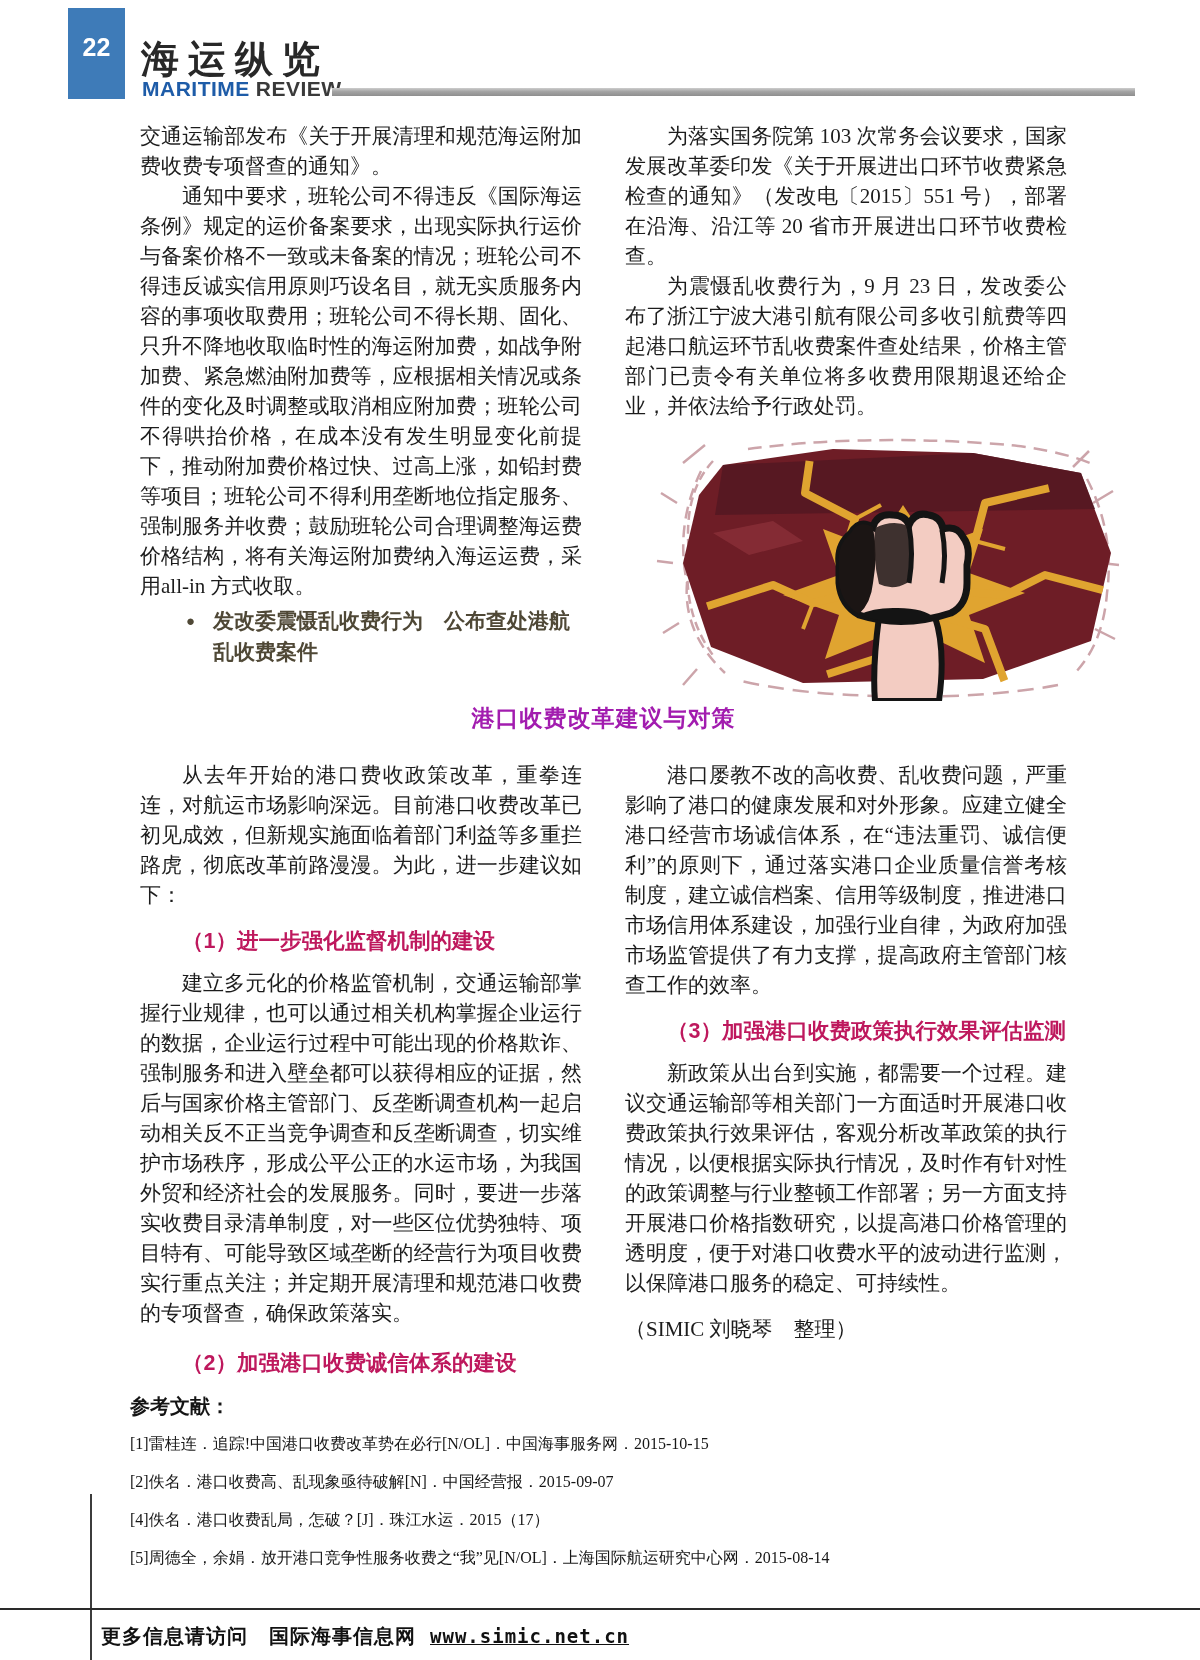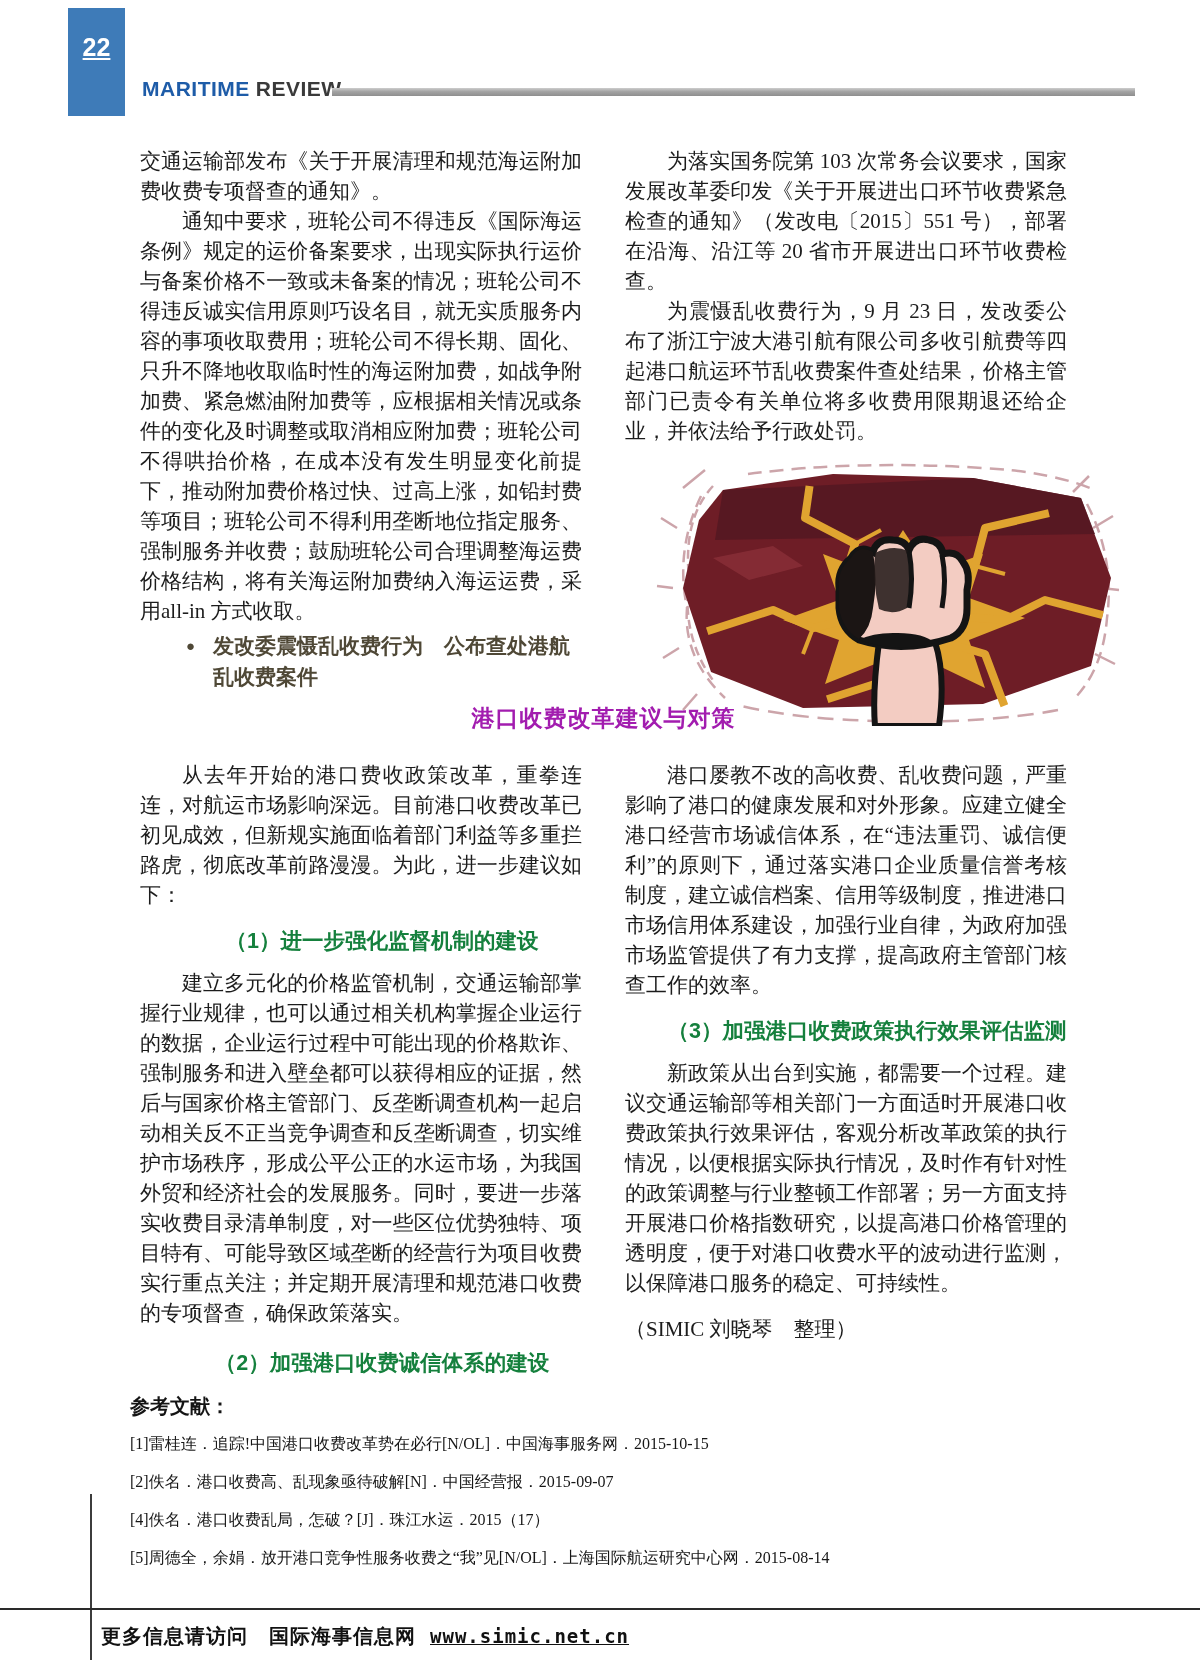--- a/index.html
+++ b/index.html
@@ -3,57 +3,57 @@
 <meta charset="utf-8">
 <style>
   html,body { margin:0; padding:0; background:#ffffff; }
   .page {
     position:relative; width:1200px; height:1660px; background:#ffffff;
     overflow:hidden; font-family:"Liberation Serif","DejaVu Serif",serif;
     color:#1c1c1c;
   }
   
   .page-num {
-    position:absolute; left:68px; top:8px; width:57px; height:108px;
+    position:absolute; left:68px; top:8px; width:57px; height:91px;
     background:#3e7bb8; color:#ffffff; text-align:center;
-    font:700 25px "Liberation Sans",sans-serif; padding-top:25px; box-sizing:border-box;text-decoration:underline;
+    font:700 25px "Liberation Sans",sans-serif; padding-top:25px; box-sizing:border-box;
   }
   .masthead-cn {
     position:absolute; left:141px; top:34px;
     font:700 38px "Liberation Sans",sans-serif; letter-spacing:9px; color:#282828;
   }
   .masthead-en {
     position:absolute; left:142px; top:77px;
     font:700 21px "Liberation Sans",sans-serif; letter-spacing:.5px;
   }
   .en-blue { color:#1e5ca8; }
   .en-dark { color:#3a3a3a; margin-left:6px; }
   .masthead-bar {
     position:absolute; left:332px; top:88px; width:803px; height:8px;
     background:linear-gradient(180deg,#cdcdcd 0%,#a3a3a3 45%,#8e8e8e 100%);
   }
   
   .columns { position:absolute; left:140px; width:927px; display:flex; gap:43px; }
-  .columns1 { top:146px; }
+  .columns1 { top:121px; }
   .columns2 { top:760px; }
   .col { width:442px; }
   .col p { margin:0; text-indent:2em; text-align:justify; font-size:21px; line-height:30px; }
   .col p.no-indent { text-indent:0; }
   
   .bullet-row {
     margin-top:4px; padding-left:46px; display:flex; gap:18px;
     font-family:"Liberation Sans",sans-serif; font-weight:700;
     font-size:21px; line-height:31px; color:#4f4836;
   }
   .bullet-row .bullet { font-size:15px; line-height:31px; }
   
   .sub-heading {
     margin:16px 0 12px 0; padding-left:42px;
     font-family:"Liberation Sans",sans-serif; font-weight:700;
-    font-size:21.5px; line-height:30px; color:#15803d; text-indent:0;text-align:center;
+    font-size:21.5px; line-height:30px; color:#be185d; text-indent:0;
   }
   .sub-heading.space-above { margin-top:20px; }
   
   .section-heading {
     position:absolute; left:140px; width:927px; top:703px; margin:0;
     text-align:center; font-family:"Liberation Sans",sans-serif;
     font-weight:700; font-size:23px; letter-spacing:1px; color:#a21caf;
   }
   .byline { text-align:right; padding-right:36px; text-indent:0 !important; font-size:20px; margin-top:16px !important; }
   
@@ -71,20 +71,21 @@
   .footer-url { font:700 19px "DejaVu Sans Mono",monospace; color:#111; letter-spacing:1px;text-decoration:underline; }
 </style>
 </head>
 <body>
 
 <div class="page">
 
   <div class="page-num">
     <span>22</span>
   </div>
+  <div class="masthead-cn">海运纵览</div>
   <div class="masthead-en">
     <span class="en-blue">MARITIME</span><span class="en-dark">REVIEW</span>
   </div>
   <div class="masthead-bar"></div>
 
   <section class="columns columns1">
     <div class="col">
       <p class="no-indent">交通运输部发布《关于开展清理和规范海运附加费收费专项督查的通知》。</p>
       <p>通知中要求，班轮公司不得违反《国际海运条例》规定的运价备案要求，出现实际执行运价与备案价格不一致或未备案的情况；班轮公司不得违反诚实信用原则巧设名目，就无实质服务内容的事项收取费用；班轮公司不得长期、固化、只升不降地收取临时性的海运附加费，如战争附加费、紧急燃油附加费等，应根据相关情况或条件的变化及时调整或取消相应附加费；班轮公司不得哄抬价格，在成本没有发生明显变化前提下，推动附加费价格过快、过高上涨，如铅封费等项目；班轮公司不得利用垄断地位指定服务、强制服务并收费；鼓励班轮公司合理调整海运费价格结构，将有关海运附加费纳入海运运费，采用all-in 方式收取。</p>
       <div class="bullet-row">

